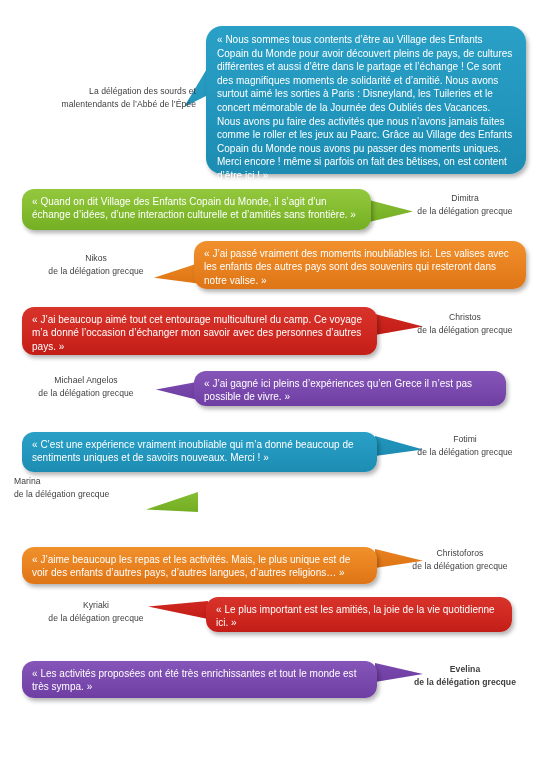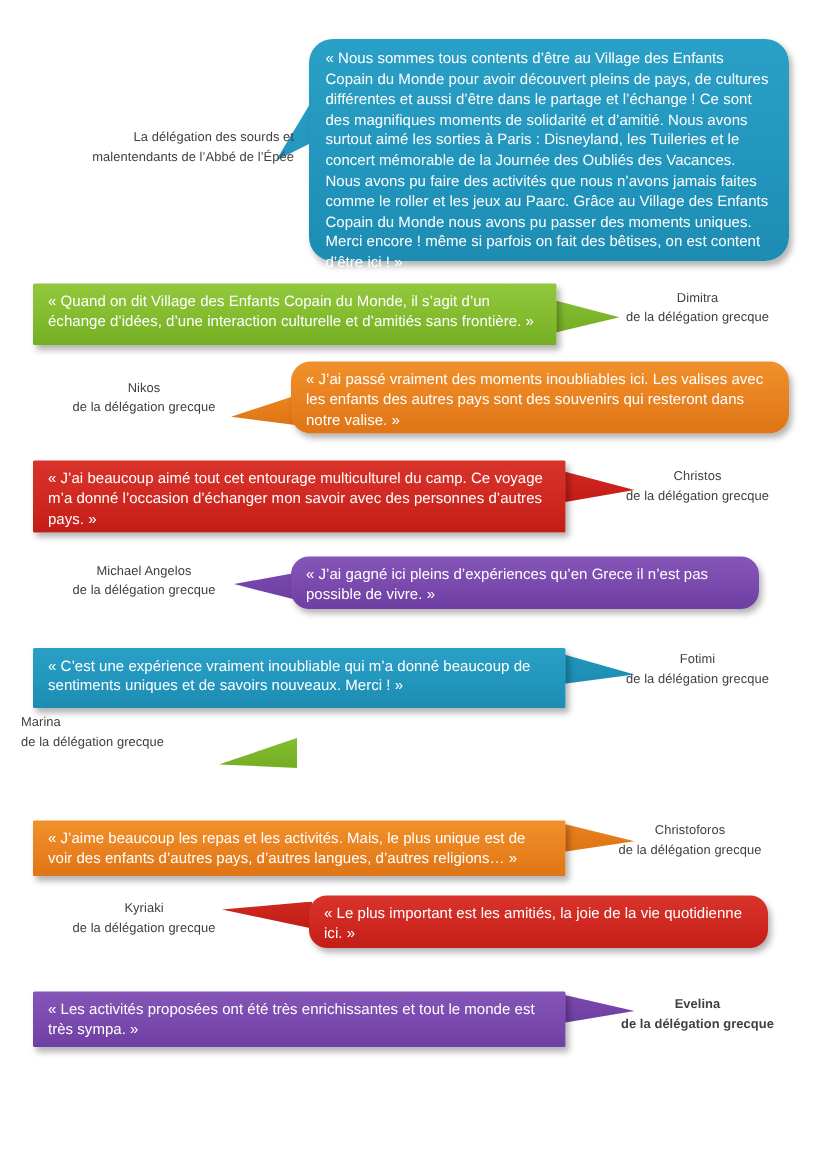--- a/index.html
+++ b/index.html
@@ -47,21 +47,21 @@
     color: #ffffff;
     letter-spacing: 0.02px;
     padding: 6px 9px 6px 10px;
     box-shadow: 2px 3px 4px rgba(0,0,0,0.30);
   }
   .bubble p {
     margin: 0;
   }
 
   
-  .bubble.rect { border-radius: 1px; }
+  .bubble.rect { border-radius: 12px; }
   
   .bubble.round { border-radius: 14px; }
 
   
   .tail {
     position: absolute;
     pointer-events: none;
   }
 
   
@@ -179,21 +179,21 @@
     left: 375px; top: 663px; width: 48px; height: 19px;
     background: linear-gradient(180deg,#7a49ad 0%, #6f3ea3 100%);
     clip-path: polygon(0% 0%, 100% 58%, 0% 100%);
   }
 
   
   #s1 { left: 26px;  top: 85px;  width: 170px; text-align: right; }
   #s2 { left: 395px; top: 192px; width: 140px; text-align: center; }
   #s3 { left: 14px;  top: 252px; width: 164px; text-align: center; }
   #s4 { left: 395px; top: 311px; width: 140px; text-align: center; }
-  #s5 { left: 14px;  top: 374px; width: 164px; }
+  #s5 { left: 4px;  top: 374px; width: 164px; }
   #s6 { left: 395px; top: 433px; width: 140px; text-align: center; }
   #s7 { left: 14px;  top: 475px; width: 164px; text-align: left; }
   #s8 { left: 382px; top: 547px; width: 156px; text-align: center; }
   #s9 { left: 14px;  top: 599px; width: 164px; text-align: center; }
   #s10{ left: 395px; top: 663px; width: 140px; text-align: center; font-weight: bold; }
 </style>
 </head>
 <body>
 
 <div class="page">

